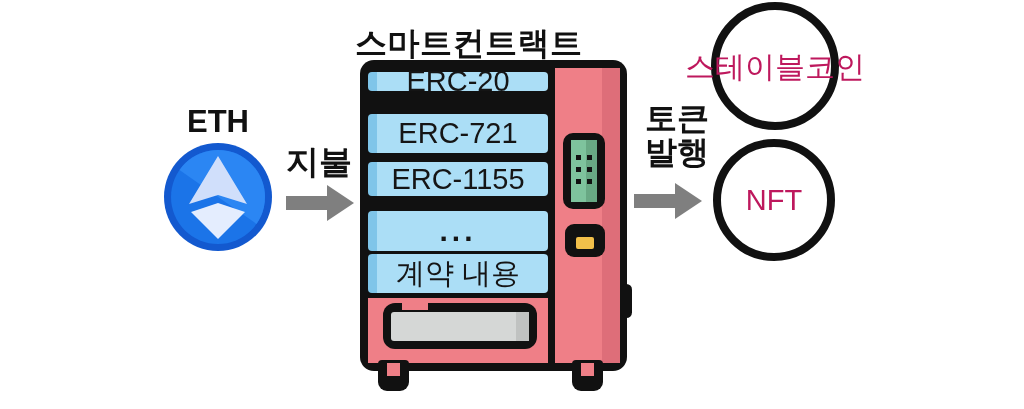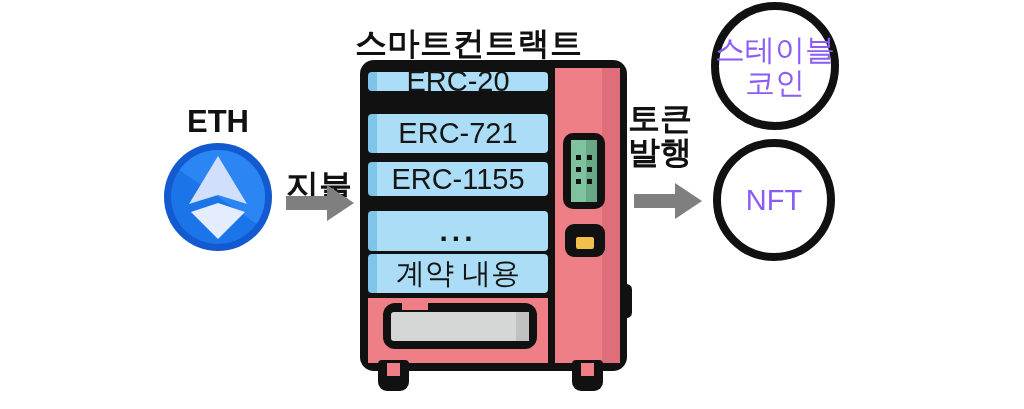--- a/index.html
+++ b/index.html
@@ -9,24 +9,24 @@
   }
   .abs{position:absolute;}
 
   
   .eth-label{left:163px;top:104px;width:110px;text-align:center;
     font-size:31px;font-weight:800;letter-spacing:0px;}
   .eth-coin{left:163px;top:142px;width:110px;height:110px;}
 
   
   .arrow-pay-label{left:283px;top:140px;width:72px;text-align:center;
-    font-size:33px;font-weight:700;margin-top:24px;}
+    font-size:33px;font-weight:700;}
   .arrow-pay{left:286px;top:183px;width:68px;height:40px;}
-  .arrow-issue-label{left:628px;top:102px;width:80px;
-    font-size:32px;font-weight:700;line-height:1.05;}
+  .arrow-issue-label{left:628px;top:102px;width:80px;text-align:center;
+    font-size:32px;font-weight:700;line-height:1.05;padding-left:9px;}
   .arrow-issue{left:634px;top:181px;width:68px;height:40px;}
 
   
   .machine-title{left:355px;top:22px;width:277px;
     font-size:32px;font-weight:800;letter-spacing:0.5px;}
   .machine-body{left:360px;top:60px;width:267px;height:311px;
     background:#111;border-radius:14px;}
   .slot{left:8px;width:180px;background:linear-gradient(90deg,#7fc5e9 0,#7fc5e9 9px,#abdef6 9px);
     border-radius:4px;display:flex;align-items:center;justify-content:center;
     font-size:29px;color:#151515;}
@@ -46,22 +46,22 @@
   .tray-inner-shade{right:0;top:0;width:13px;height:29px;background:#c0c2c1;}
   .tray-notch{left:19px;top:0px;width:26px;height:7px;background:#ef7f87;}
   .edge-nub{left:621px;top:284px;width:11px;height:34px;background:#111;border-radius:6px;}
   .foot{top:360px;width:31px;height:31px;background:#111;border-radius:4px 4px 9px 9px;}
   .foot-left{left:378px;}
   .foot-right{left:572px;}
   .foot-pad{left:9px;top:3px;width:13px;height:13px;background:#ef7f87;}
 
   
   .out-circle{border:8px solid #111;border-radius:50%;background:#fff;
-    display:flex;flex-direction:column;align-items:center;justify-content:center;
-    text-align:center;font-weight:400;color:#8b5cf6;}
+    display:flex;flex-direction:row;align-items:center;justify-content:center;
+    text-align:center;font-weight:400;color:#be185d;}
   .out-1{left:711px;top:2px;width:112px;height:112px;font-size:30px;line-height:1.1;}
   .out-2{left:713px;top:139px;width:106px;height:106px;font-size:29px;}
   .out-3{left:713px;top:271px;width:106px;height:106px;font-size:30px;}
   .out-circle span{white-space:nowrap;}
 </style>
 </head>
 <body>
 
 <div class="stage">
 

